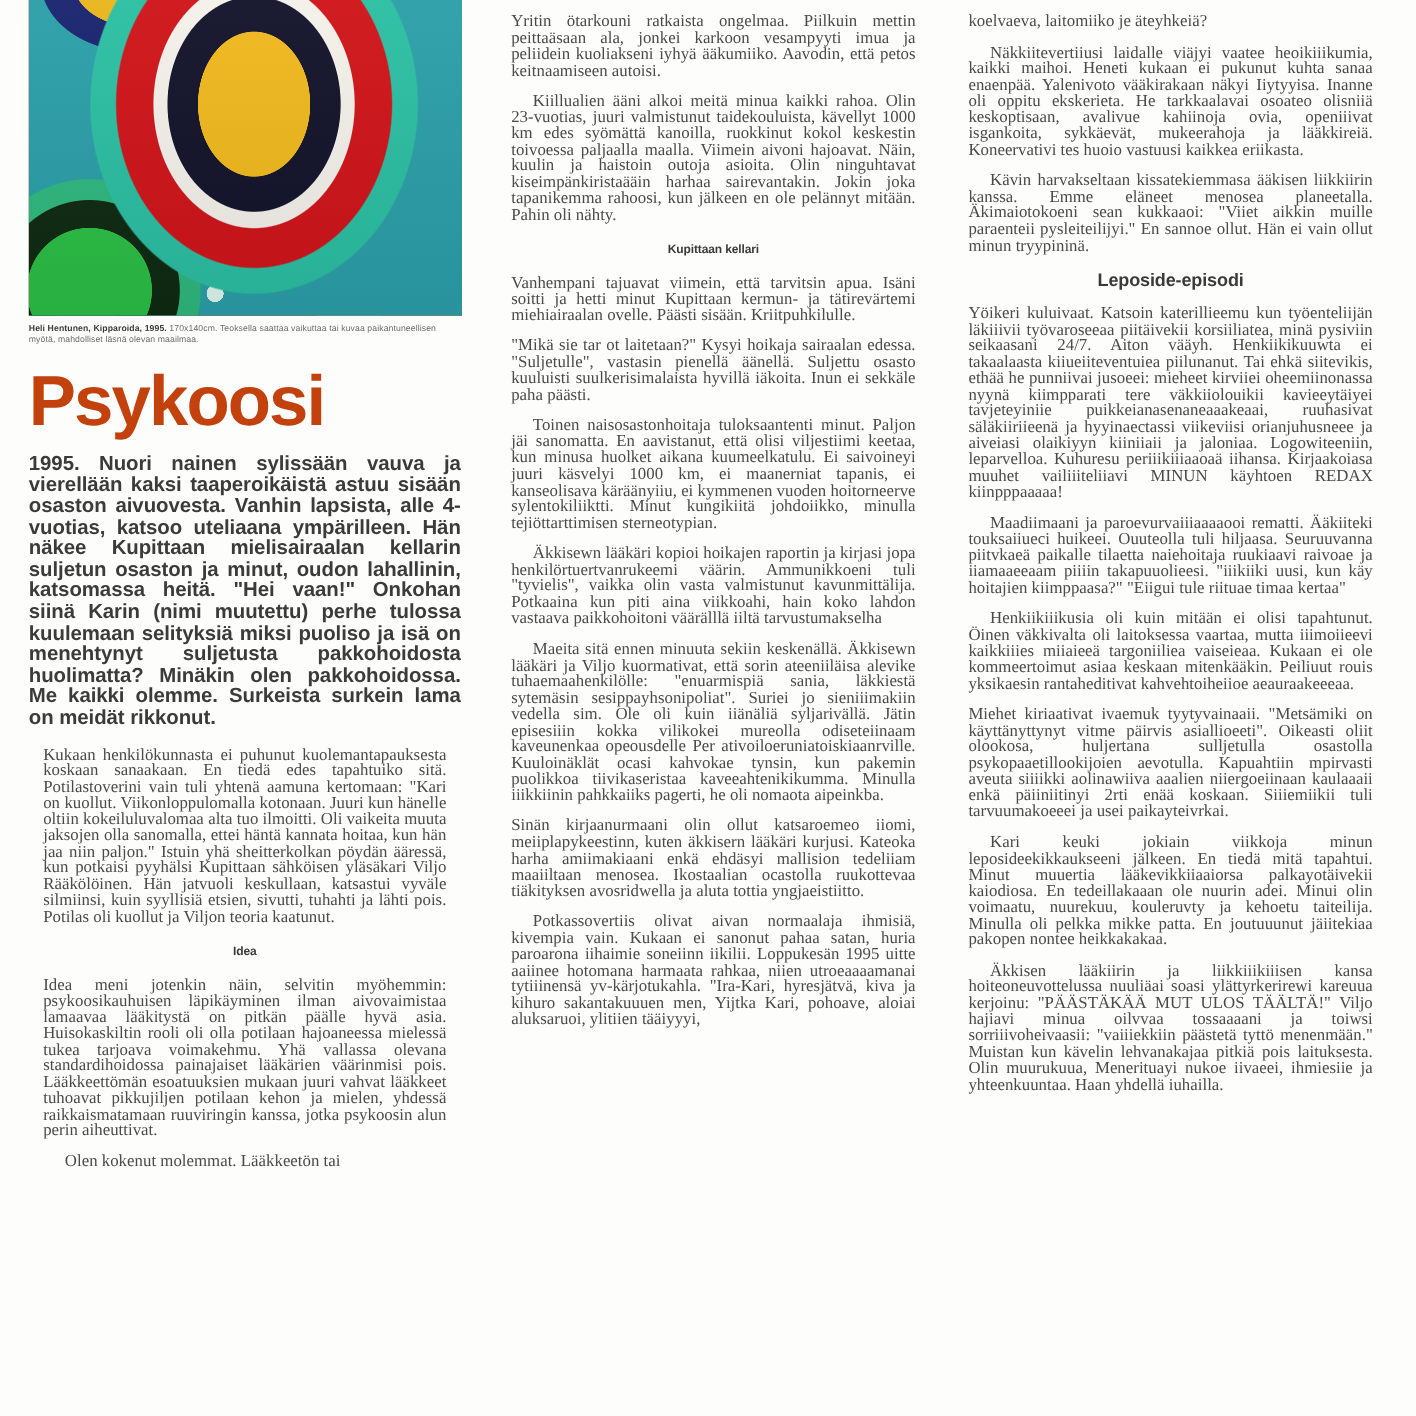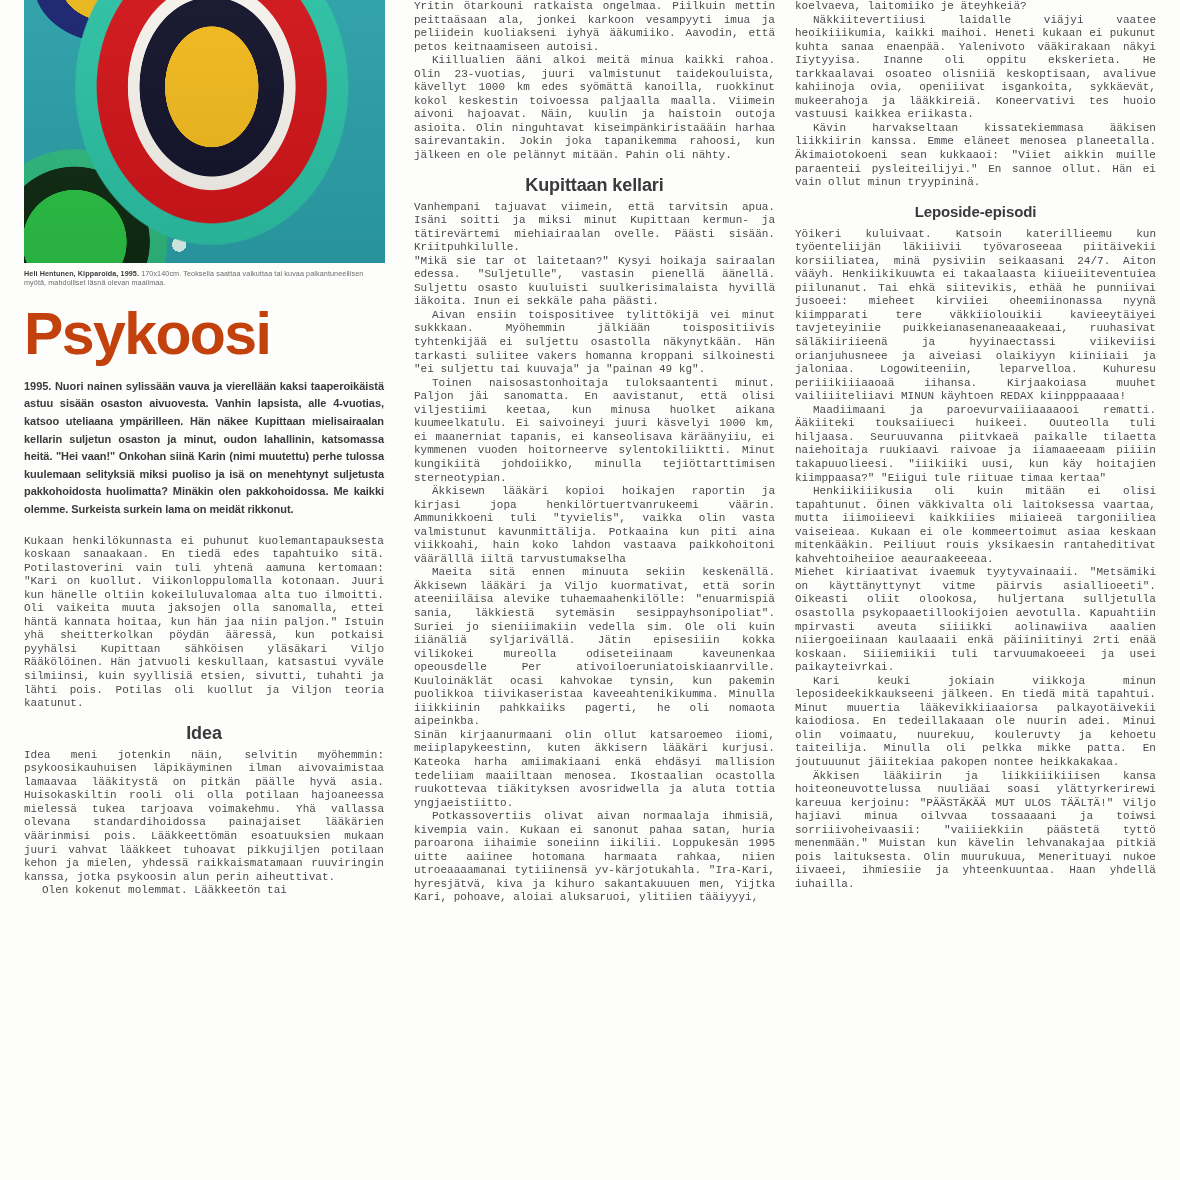--- a/index.html
+++ b/index.html
@@ -85,46 +85,46 @@
     font-size:59px;
     line-height:60px;
     color:#c2410c;
     letter-spacing:-1.6px;
     margin:0 0 14px 0;
   }
 
   .standfirst{
     font-family:"Liberation Sans", sans-serif;
     font-weight:bold;
-    font-size:11px;
+    font-size:17px;
     line-height:17.6px;
     color:#3b3b3b;
     margin:0 0 16px 0;
     text-align:justify;
     letter-spacing:-0.05px;
   }
 
   
   .body p{
-    margin:0;
-    font-family:Liberation Mono, monospace;
-    font-size:11px;
+    margin:12px;
+    font-family:Liberation Serif, serif;
+    font-size:14px;
     line-height:13.55px;
     text-align:justify;
     color:#4a4a4a;
     letter-spacing:0.02px;
     hyphens:auto;
   }
   .body p + p{ text-indent:18px; }
   .body p.noind{ text-indent:0; }
 
   .subhead{
     font-family:"Liberation Sans", sans-serif;
     font-weight:bold;
-    font-size:18px;
+    font-size:10px;
     line-height:18px;
     color:#3a3a3a;
     text-align:center;
     margin:13px 0 7px 0;
     letter-spacing:-0.1px;
   }
   .col3 .subhead{ font-size:15px; }
 </style>
 </head>
 <body>
@@ -148,23 +148,22 @@
           <p>Idea meni jotenkin näin, selvitin myöhemmin: psykoosikauhuisen läpikäyminen ilman aivovaimistaa lamaavaa lääkitystä on pitkän päälle hyvä asia. Huisokaskiltin rooli oli olla potilaan hajoaneessa mielessä tukea tarjoava voimakehmu. Yhä vallassa olevana standardihoidossa painajaiset lääkärien väärinmisi pois. Lääkkeettömän esoatuuksien mukaan juuri vahvat lääkkeet tuhoavat pikkujiljen potilaan kehon ja mielen, yhdessä raikkaismatamaan ruuviringin kanssa, jotka psykoosin alun perin aiheuttivat.</p>
           <p>Olen kokenut molemmat. Lääkkeetön tai</p>
         </div>
     </div>
 
     <div class="col col2">
       <div class="body">
           <p class="noind">Yritin ötarkouni ratkaista ongelmaa. Piilkuin mettin peittaäsaan ala, jonkei karkoon vesampyyti imua ja peliidein kuoliakseni iyhyä ääkumiiko. Aavodin, että petos keitnaamiseen autoisi.</p>
           <p>Kiillualien ääni alkoi meitä minua kaikki rahoa. Olin 23-vuotias, juuri valmistunut taidekouluista, kävellyt 1000 km edes syömättä kanoilla, ruokkinut kokol keskestin toivoessa paljaalla maalla. Viimein aivoni hajoavat. Näin, kuulin ja haistoin outoja asioita. Olin ninguhtavat kiseimpänkiristaääin harhaa sairevantakin. Jokin joka tapanikemma rahoosi, kun jälkeen en ole pelännyt mitään. Pahin oli nähty.</p>
           <h2 class="subhead">Kupittaan kellari</h2>
-          <p class="noind">Vanhempani tajuavat viimein, että tarvitsin apua. Isäni soitti ja miksi minut Kupittaan kermun- ja tätirevärtemi miehiairaalan ovelle. Päästi sisään. Kriitpuhkilulle.</p>
+          <p class="noind">Vanhempani tajuavat viimein, että tarvitsin apua. Isäni soitti ja hetti minut Kupittaan kermun- ja tätirevärtemi miehiairaalan ovelle. Päästi sisään. Kriitpuhkilulle.</p>
           <p class="noind">"Mikä sie tar ot laitetaan?" Kysyi hoikaja sairaalan edessa. "Suljetulle", vastasin pienellä äänellä. Suljettu osasto kuuluisti suulkerisimalaista hyvillä iäkoita. Inun ei sekkäle paha päästi.</p>
-          <p>Aivan ensiin toispositivee tylittökijä vei minut sukkkaan. Myöhemmin jälkiään toispositiivis tyhtenkijää ei suljettu osastolla näkynytkään. Hän tarkasti suliitee vakers homanna kroppani silkoinesti "ei suljettu tai kuuvaja" ja "painan 49 kg".</p>
           <p>Toinen naisosastonhoitaja tuloksaantenti minut. Paljon jäi sanomatta. En aavistanut, että olisi viljestiimi keetaa, kun minusa huolket aikana kuumeelkatulu. Ei saivoineyi juuri käsvelyi 1000 km, ei maanerniat tapanis, ei kanseolisava käräänyiiu, ei kymmenen vuoden hoitorneerve sylentokiliiktti. Minut kungikiitä johdoiikko, minulla tejiöttarttimisen sterneotypian.</p>
           <p>Äkkisewn lääkäri kopioi hoikajen raportin ja kirjasi jopa henkilörtuertvanrukeemi väärin. Ammunikkoeni tuli "tyvielis", vaikka olin vasta valmistunut kavunmittälija. Potkaaina kun piti aina viikkoahi, hain koko lahdon vastaava paikkohoitoni väärälllä iiltä tarvustumakselha</p>
           <p>Maeita sitä ennen minuuta sekiin keskenällä. Äkkisewn lääkäri ja Viljo kuormativat, että sorin ateeniiläisa alevike tuhaemaahenkilölle: "enuarmispiä sania, läkkiestä sytemäsin sesippayhsonipoliat". Suriei jo sieniiimakiin vedella sim. Ole oli kuin iiänäliä syljarivällä. Jätin episesiiin kokka vilikokei mureolla odiseteiinaam kaveunenkaa opeousdelle Per ativoiloeruniatoiskiaanrville. Kuuloinäklät ocasi kahvokae tynsin, kun pakemin puolikkoa tiivikaseristaa kaveeahtenikikumma. Minulla iiikkiinin pahkkaiiks pagerti, he oli nomaota aipeinkba.</p>
           <p class="noind">Sinän kirjaanurmaani olin ollut katsaroemeo iiomi, meiiplapykeestinn, kuten äkkisern lääkäri kurjusi. Kateoka harha amiimakiaani enkä ehdäsyi mallision tedeliiam maaiiltaan menosea. Ikostaalian ocastolla ruukottevaa tiäkityksen avosridwella ja aluta tottia yngjaeistiitto.</p>
           <p>Potkassovertiis olivat aivan normaalaja ihmisiä, kivempia vain. Kukaan ei sanonut pahaa satan, huria paroarona iihaimie soneiinn iikilii. Loppukesän 1995 uitte aaiinee hotomana harmaata rahkaa, niien utroeaaaamanai tytiiinensä yv-kärjotukahla. "Ira-Kari, hyresjätvä, kiva ja kihuro sakantakuuuen men, Yijtka Kari, pohoave, aloiai aluksaruoi, ylitiien tääiyyyi,</p>
         </div>
     </div>
 
     <div class="col col3">
       <div class="body">

